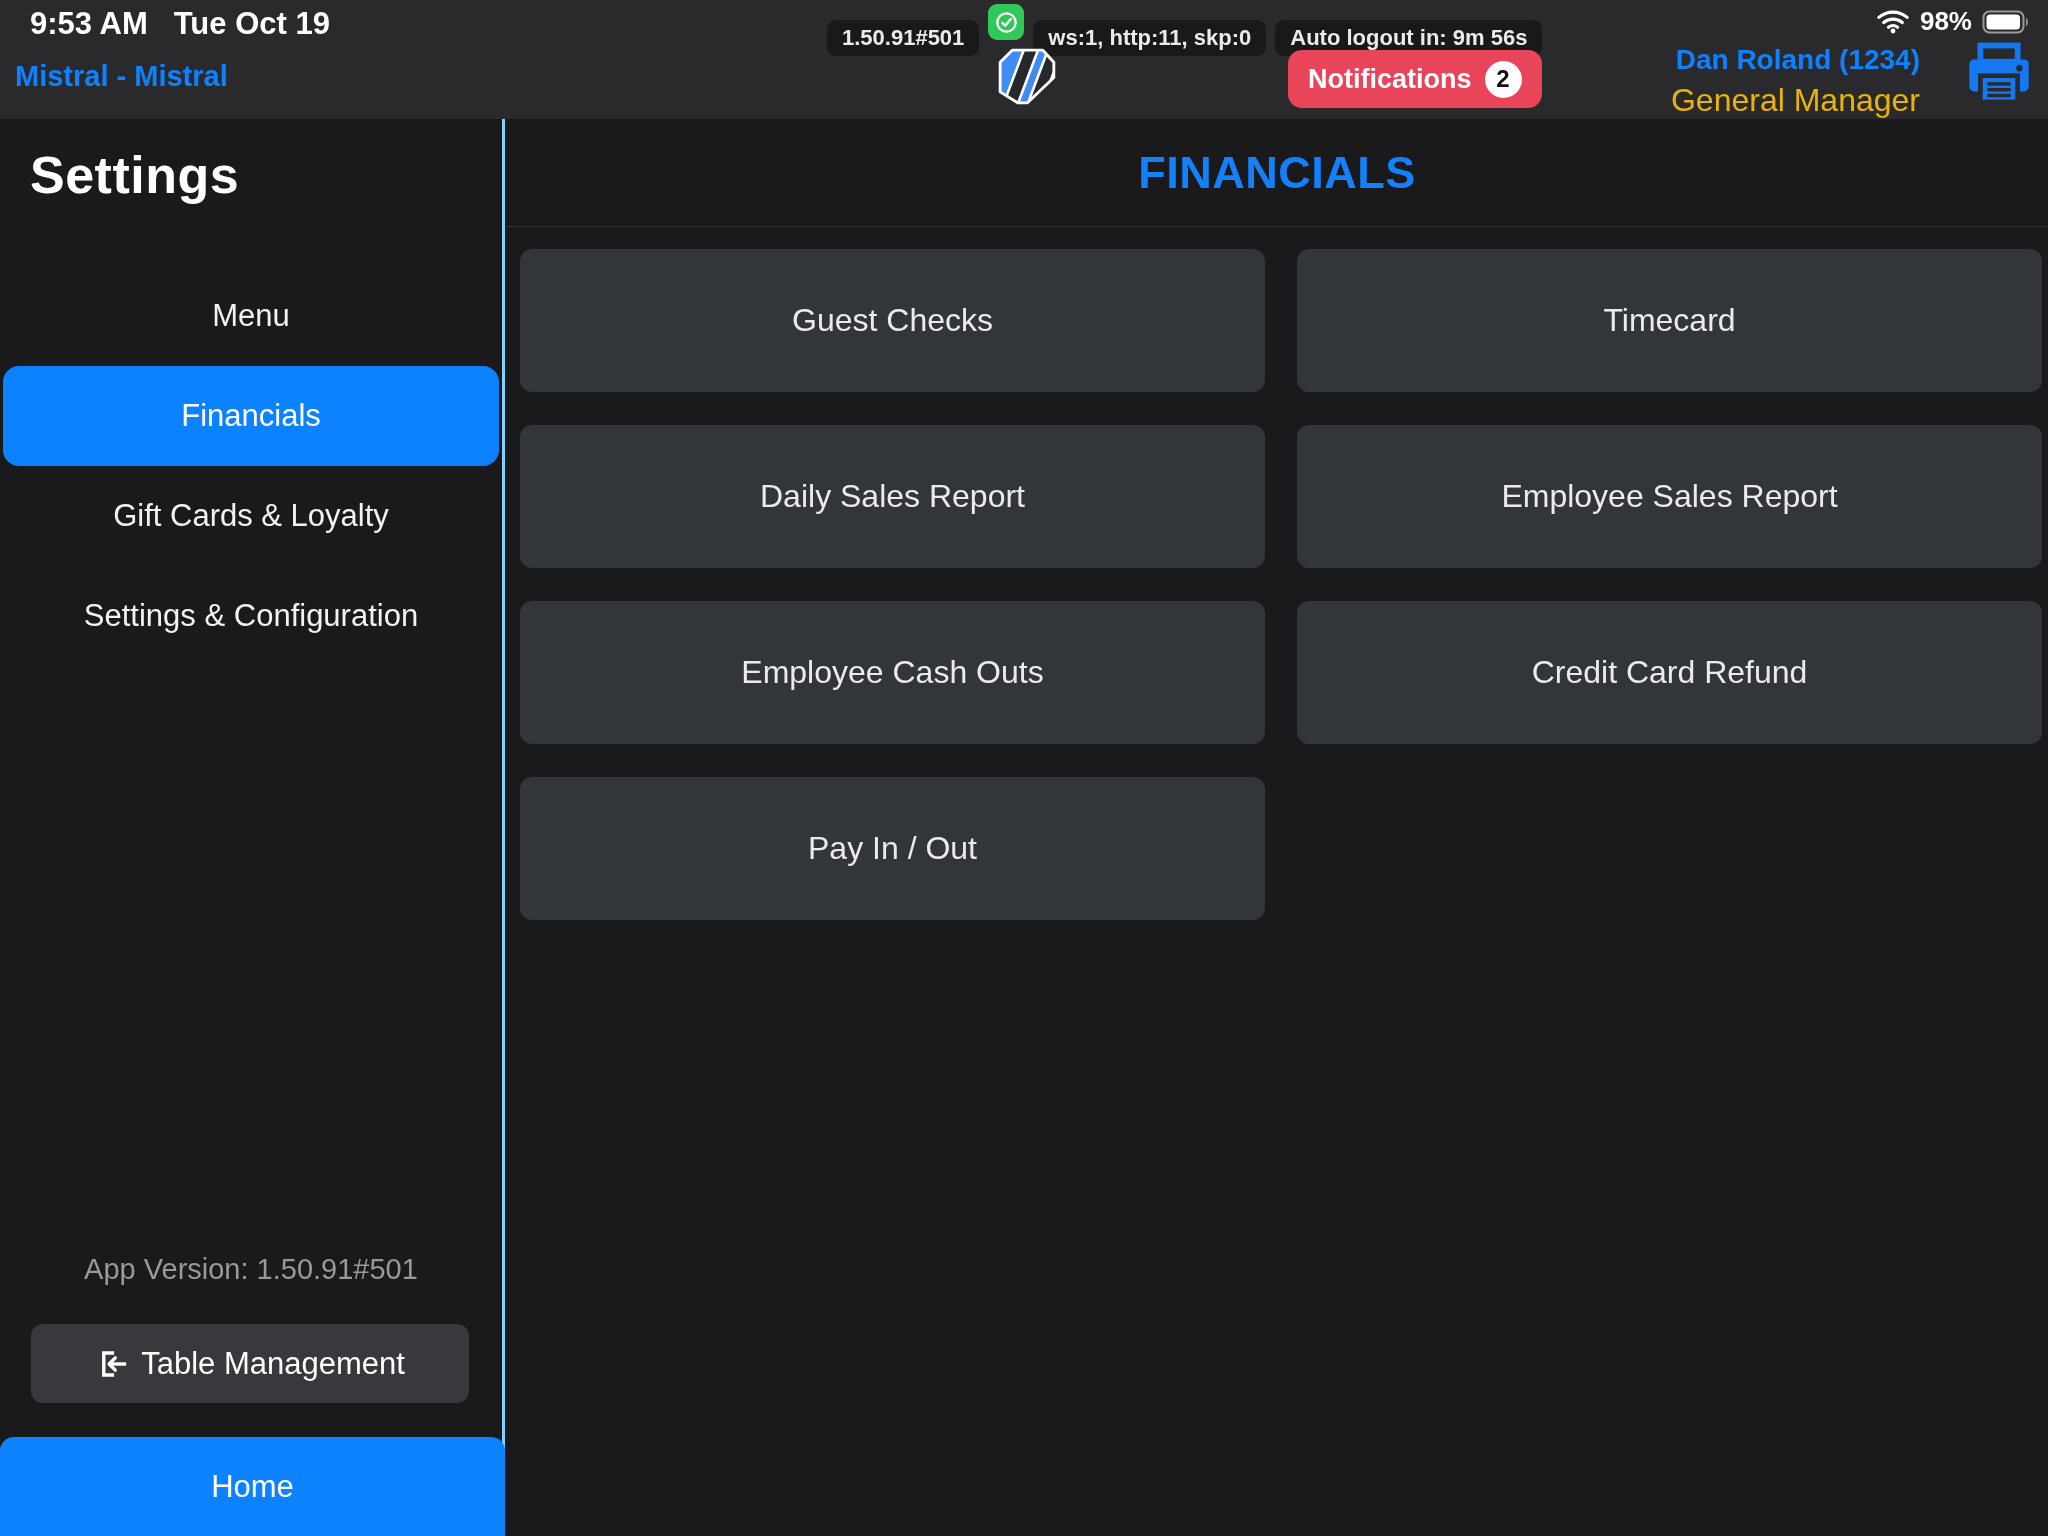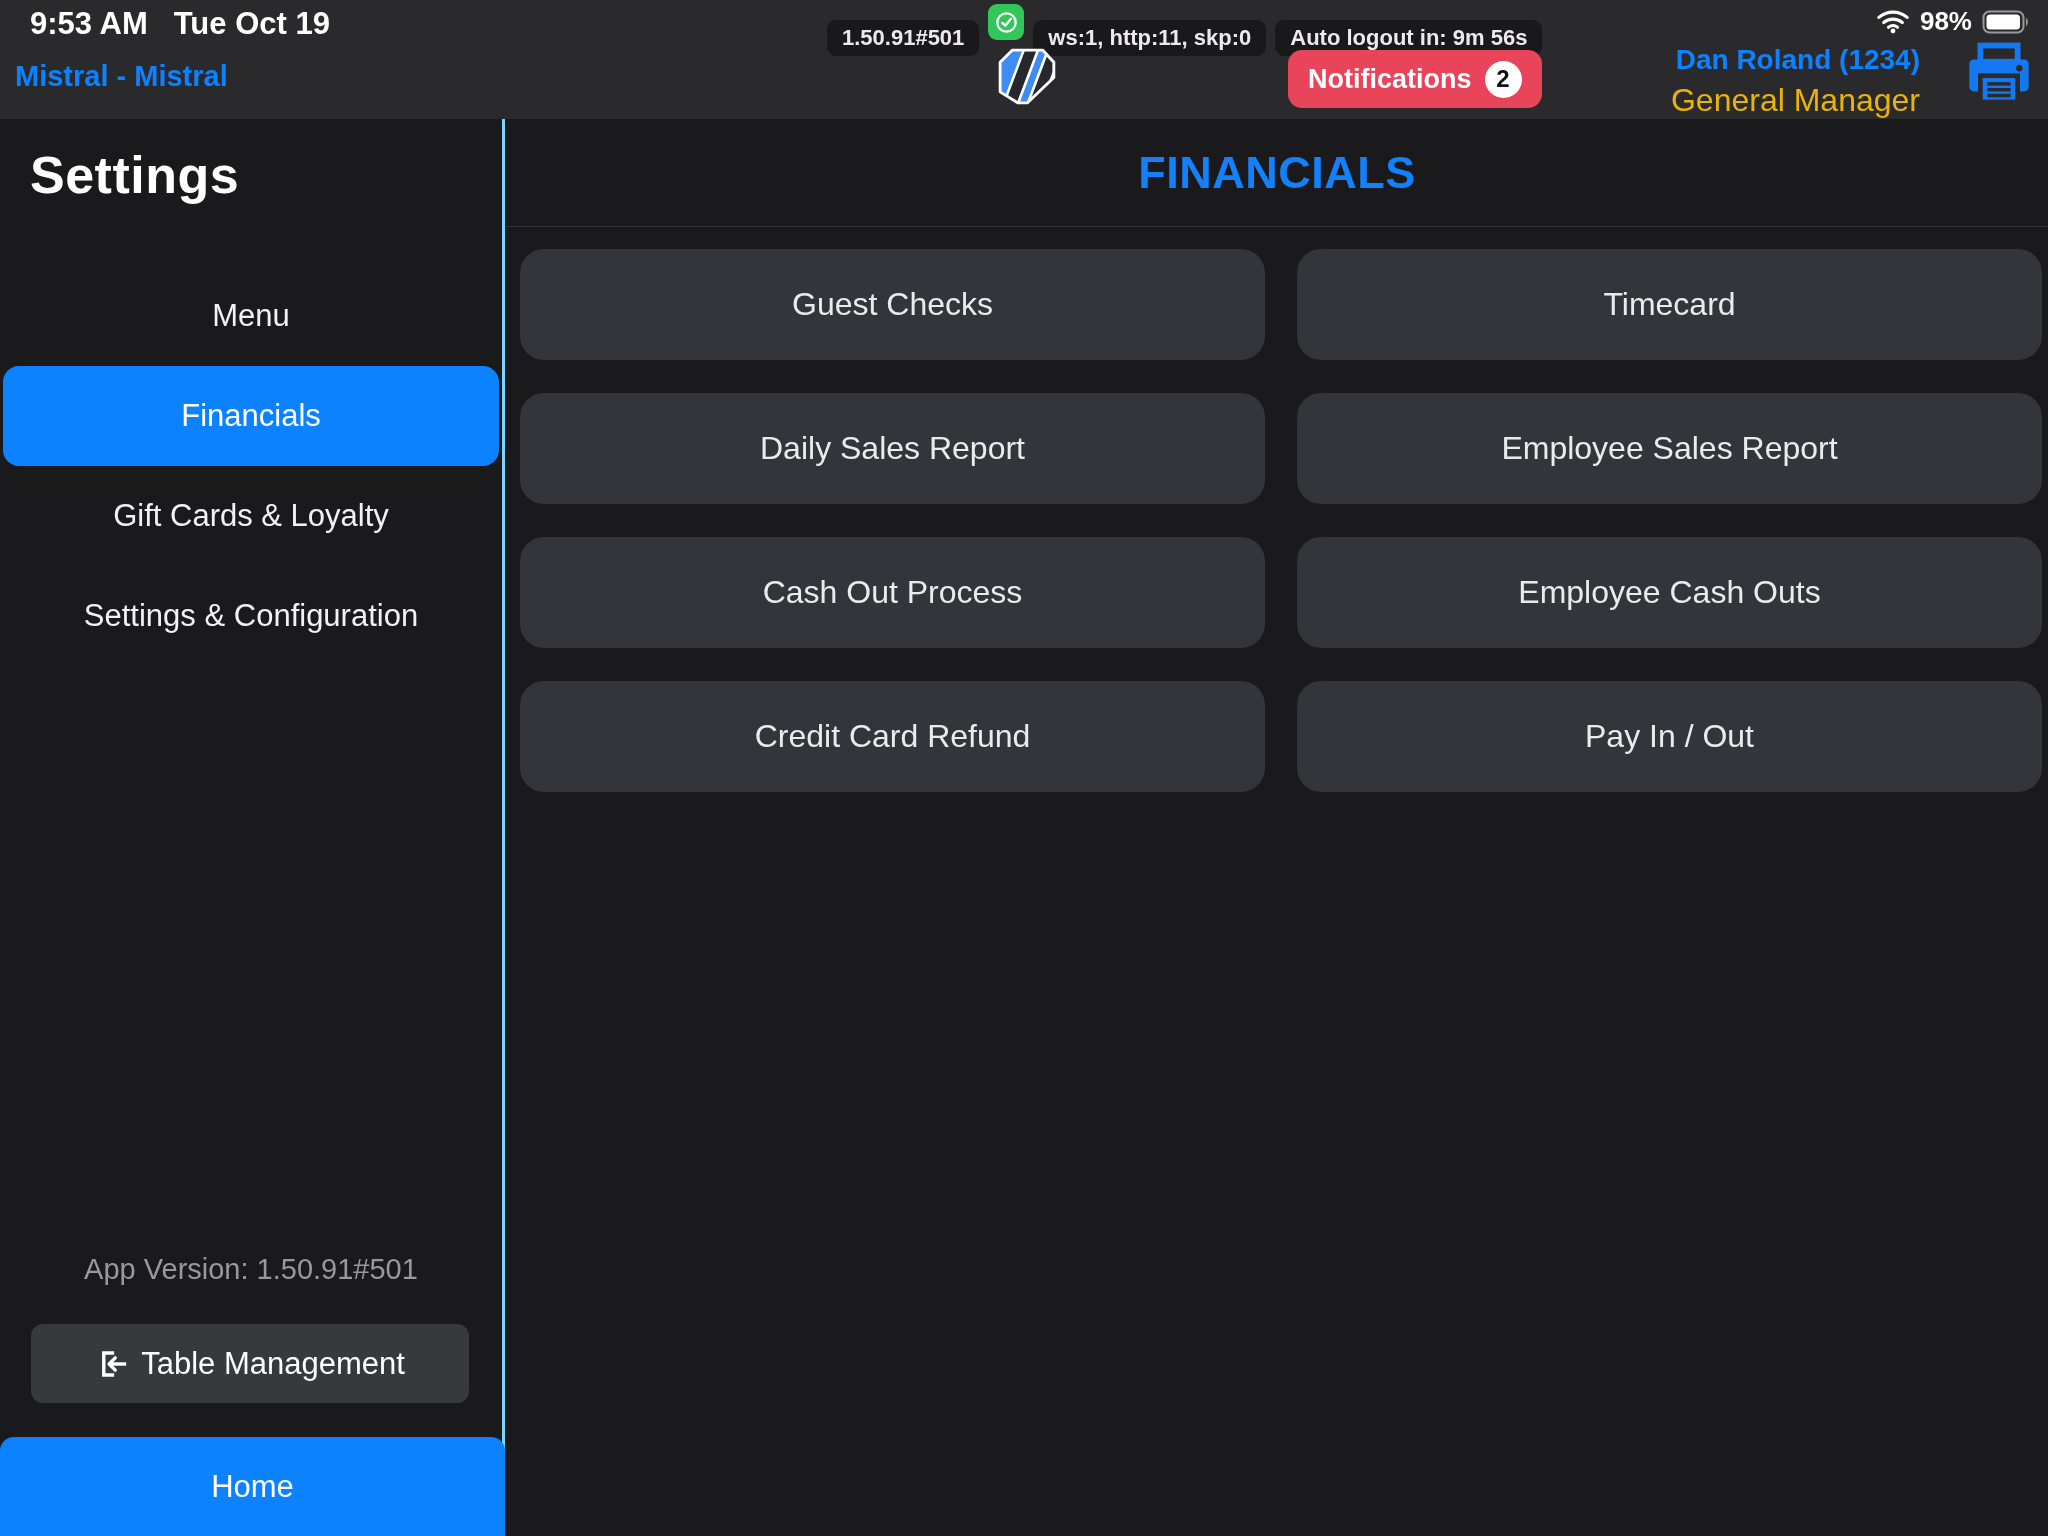--- a/index.html
+++ b/index.html
@@ -119,21 +119,21 @@
     height:108px; display:flex; align-items:center; justify-content:center;
     color:#1381fb; font-size:45px; font-weight:700; letter-spacing:0.5px;
     border-bottom:1px solid #343437;
   }
   .grid {
     display:grid; grid-template-columns:1fr 1fr;
     column-gap:32px; row-gap:33px;
     padding:22px 6px 0 14px;
   }
   .grid-btn {
-    height:111px; background:#323539; border-radius:24px;
+    height:143px; background:#323539; border-radius:12px;
     display:flex; align-items:center; justify-content:center;
     color:#ebebed; font-size:32px; font-weight:300;
     cursor:pointer;
   }
 </style>
 </head>
 <body>
 
 <div class="header">
 
@@ -237,18 +237,17 @@
   </div>
 </div>
 
 <div class="main">
   <div class="main-title">FINANCIALS</div>
   <div class="grid">
     <div class="grid-btn">Guest Checks</div>
     <div class="grid-btn">Timecard</div>
     <div class="grid-btn">Daily Sales Report</div>
     <div class="grid-btn">Employee Sales Report</div>
-    <div class="grid-btn">Cash Out Process</div>
     <div class="grid-btn">Employee Cash Outs</div>
     <div class="grid-btn">Credit Card Refund</div>
     <div class="grid-btn">Pay In / Out</div>
   </div>
 </div>
 
 </body></html>

